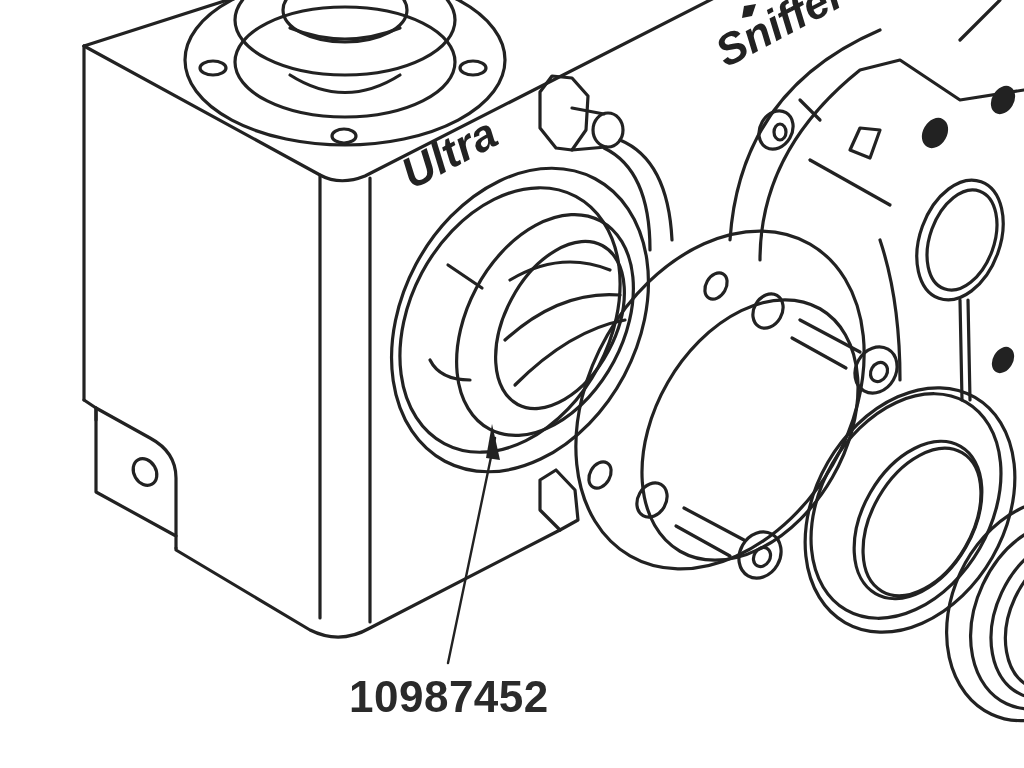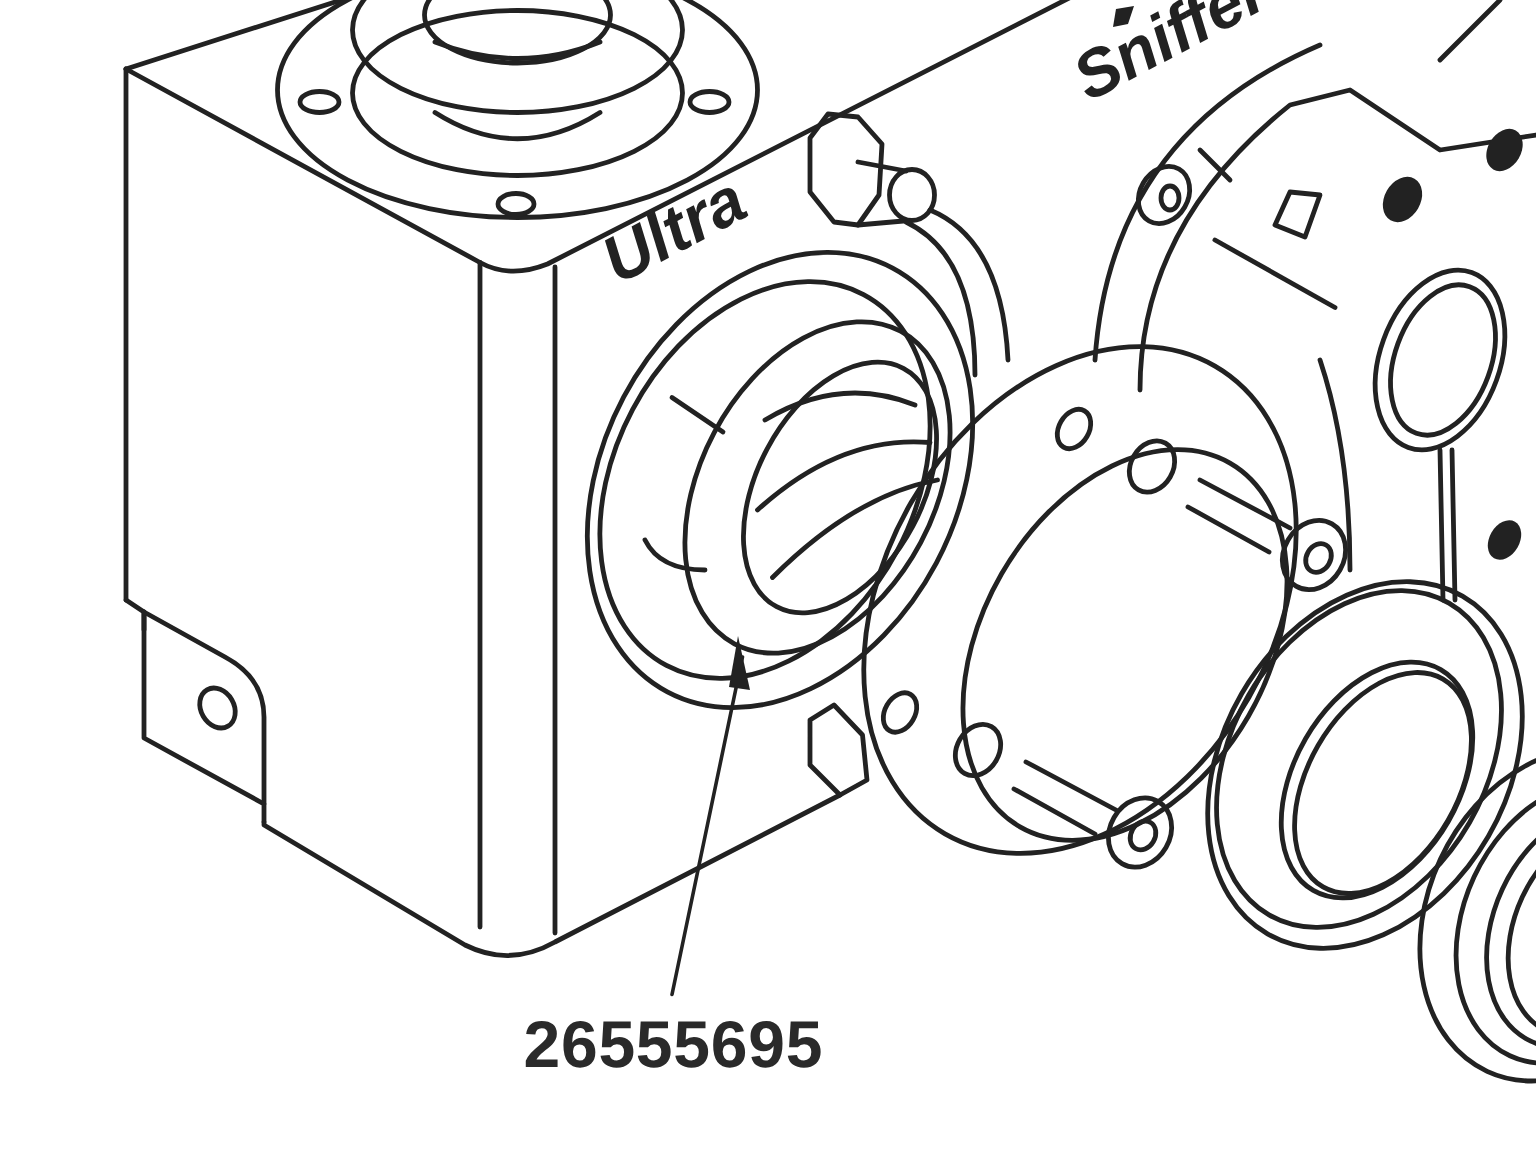--- a/index.html
+++ b/index.html
@@ -137,13 +137,13 @@
     <ellipse class="ln" cx="922" cy="522" rx="50" ry="80" transform="rotate(30 922 522)"></ellipse>
   </g>
   <g>
     <ellipse class="ln" cx="1040" cy="610" rx="88" ry="115" transform="rotate(25 1040 610)"></ellipse>
     <ellipse class="ln" cx="1048" cy="615" rx="72" ry="98" transform="rotate(25 1048 615)"></ellipse>
     <ellipse class="ln" cx="1056" cy="618" rx="60" ry="84" transform="rotate(25 1056 618)"></ellipse>
     <ellipse class="ln" cx="1062" cy="620" rx="52" ry="74" transform="rotate(25 1062 620)"></ellipse>
   </g>
 </svg>
 
-<div class="part-no">26555695</div>
+<div class="part-no">10987452</div>
 
 </body></html>

